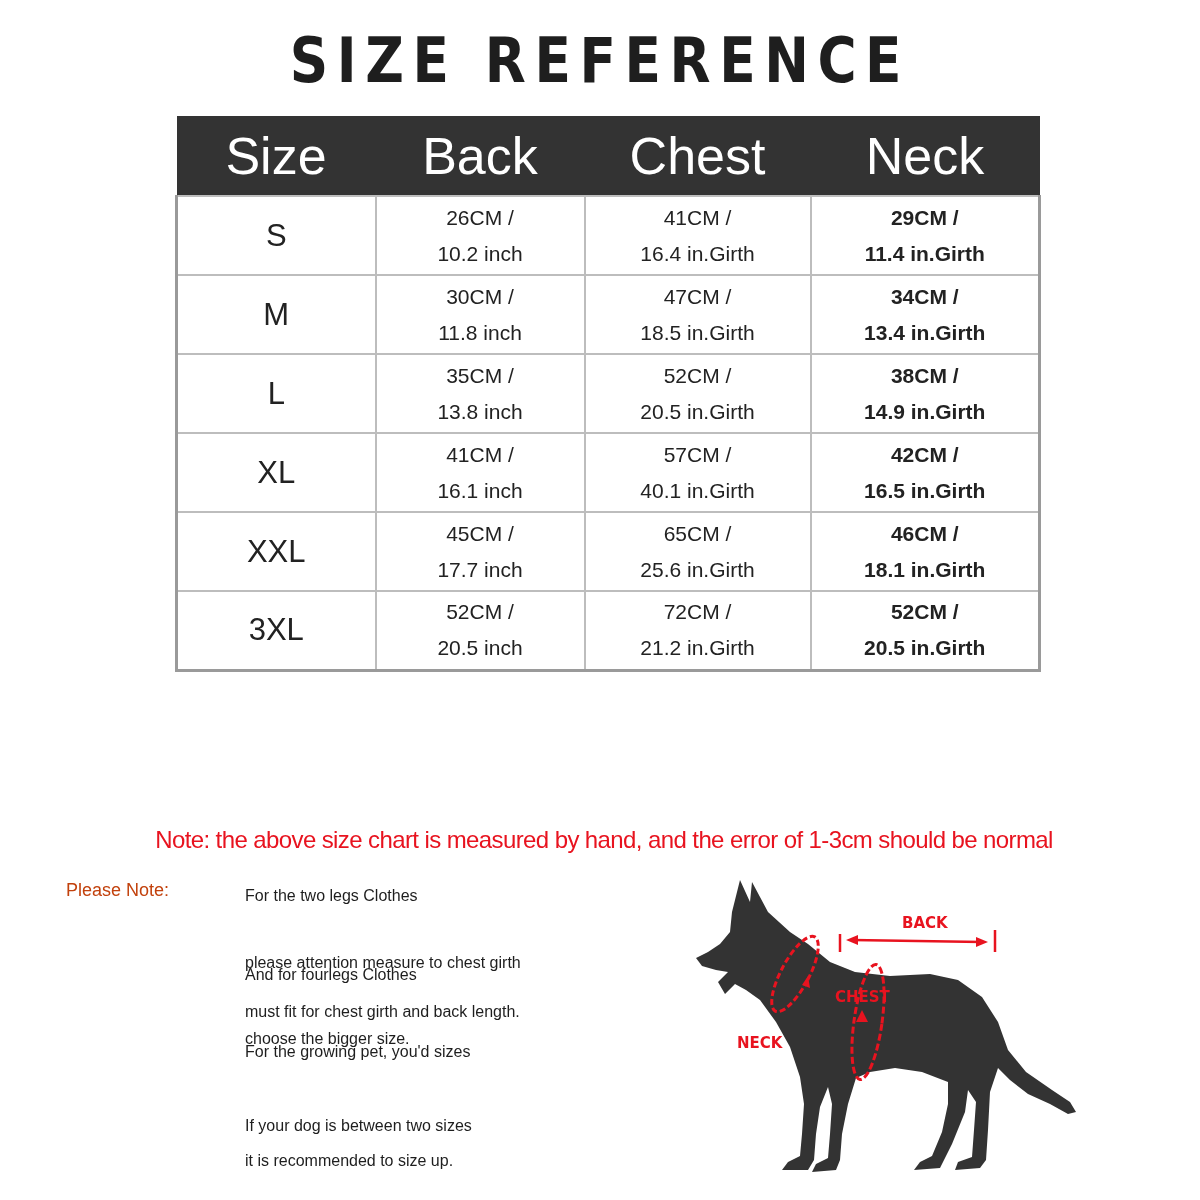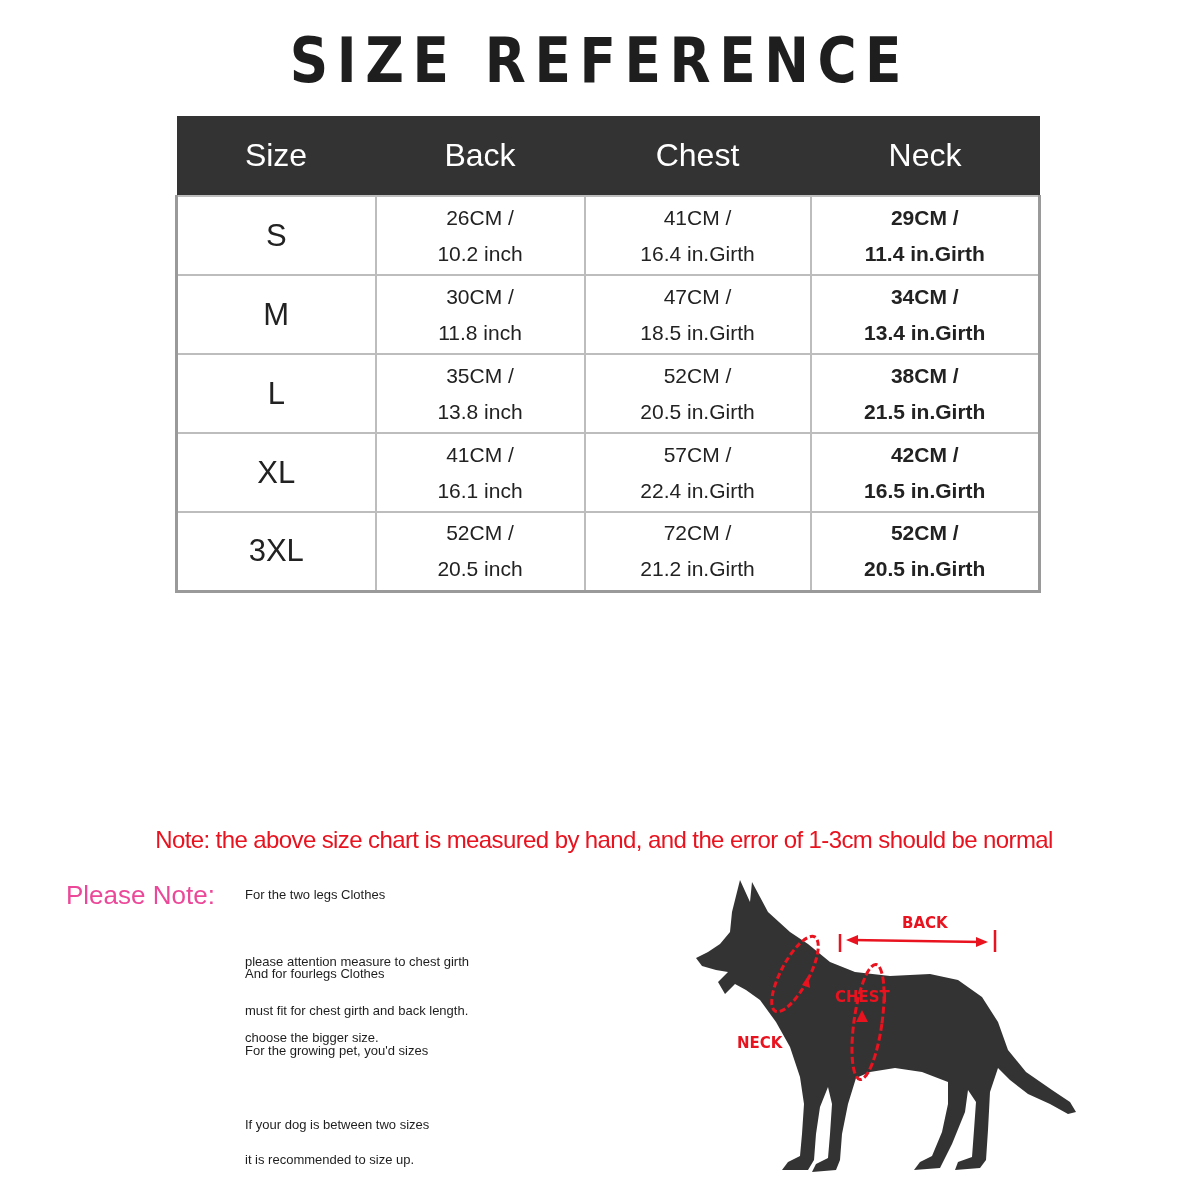--- a/index.html
+++ b/index.html
@@ -13,42 +13,42 @@
     transform: scaleX(0.86); transform-origin: center;
     line-height: 78px;
   }
 
   .size-table {
     position: absolute; left: 175px; top: 116px; width: 863px;
     border-collapse: collapse; table-layout: fixed;
   }
   .size-table th {
     background: #333333; color: #ffffff; font-weight: normal;
-    font-size: 32px; height: 80px; text-align: center;
+    font-size: 52px; height: 80px; text-align: center;
     border: none;
   }
   .size-table td {
     border: 2px solid #bdbdbd; text-align: center; vertical-align: middle;
     height: 79px; color: #222222; font-size: 21px; line-height: 36px;
   }
   .size-table tr:last-child td { border-bottom: 3px solid #9a9a9a; }
   .size-table td:first-child { border-left: 3px solid #9a9a9a; font-size: 31px; }
   .size-table td:last-child { border-right: 3px solid #9a9a9a; font-weight: bold; }
   .size-table td span { display: block; }
 
   .red-note {
     position: absolute; left: 0; top: 826px; width: 1208px; text-align: center;
     color: #e8131f; font-size: 24px; letter-spacing: -0.6px;
   }
 
   .please-label {
-    position: absolute; left: 66px; top: 880px; font-size: 26px; color: #ec4899;
+    position: absolute; left: 66px; top: 880px; font-size: 18px; color: #c2410c;
   }
   .note-line {
-    position: absolute; left: 245px; font-size: 13px; color: #1e1e1e; white-space: nowrap;
+    position: absolute; left: 245px; font-size: 16px; color: #1e1e1e; white-space: nowrap;
   }
 
   .dog-wrap { position: absolute; left: 690px; top: 872px; width: 400px; height: 310px; }
   .dog-wrap svg { width: 400px; height: 310px; display: block; }
   .dlabel {
     font-family: "DejaVu Sans", sans-serif; font-weight: bold; fill: #e8131f;
   }
 </style>
 </head>
 <body>
@@ -106,36 +106,51 @@
       <td>
           <span>35CM /</span>
           <span>13.8 inch</span>
         </td>
       <td>
           <span>52CM /</span>
           <span>20.5 in.Girth</span>
         </td>
       <td>
           <span>38CM /</span>
-          <span>21.5 in.Girth</span>
+          <span>14.9 in.Girth</span>
         </td>
     </tr>
     <tr>
       <td>XL</td>
       <td>
           <span>41CM /</span>
           <span>16.1 inch</span>
         </td>
       <td>
           <span>57CM /</span>
-          <span>22.4 in.Girth</span>
+          <span>40.1 in.Girth</span>
         </td>
       <td>
           <span>42CM /</span>
           <span>16.5 in.Girth</span>
+        </td>
+    </tr>
+    <tr>
+      <td>XXL</td>
+      <td>
+          <span>45CM /</span>
+          <span>17.7 inch</span>
+        </td>
+      <td>
+          <span>65CM /</span>
+          <span>25.6 in.Girth</span>
+        </td>
+      <td>
+          <span>46CM /</span>
+          <span>18.1 in.Girth</span>
         </td>
     </tr>
     <tr>
       <td>3XL</td>
       <td>
           <span>52CM /</span>
           <span>20.5 inch</span>
         </td>
       <td>
           <span>72CM /</span>

